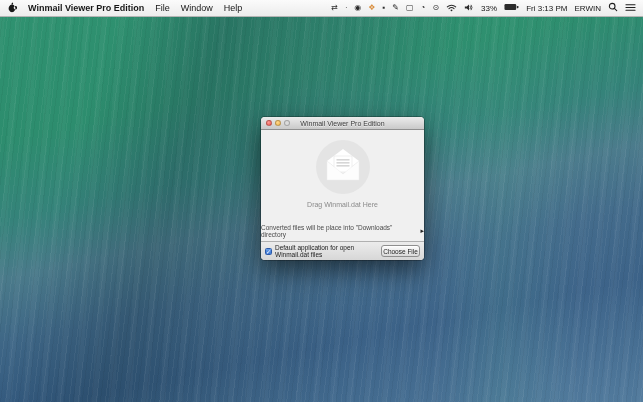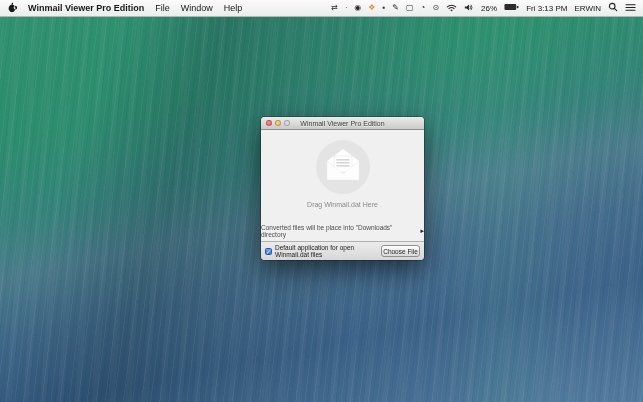--- a/index.html
+++ b/index.html
@@ -127,21 +127,21 @@
         <circle cx="6" cy="7.6" r="1" fill="#2b2b2b" stroke="none"></circle>
       </svg>
     </span>
     <span class="micon">
       <svg width="10" height="9" viewBox="0 0 12 9">
         <polygon points="1,3.2 3.4,3.2 6,1 6,8 3.4,5.8 1,5.8" fill="#2b2b2b"></polygon>
         <path d="M7.4,2.9 A3,3 0 0 1 7.4,6.1" fill="none" stroke="#2b2b2b" stroke-width="1" stroke-linecap="round"></path>
         <path d="M8.7,1.7 A4.8,4.8 0 0 1 8.7,7.3" fill="none" stroke="#2b2b2b" stroke-width="1" stroke-linecap="round"></path>
       </svg>
     </span>
-    <span>26%</span>
+    <span>33%</span>
     <span class="micon">
       <svg width="15" height="8" viewBox="0 0 16 8">
         <rect x="0.5" y="0.8" width="12.5" height="6.4" rx="1.2" fill="#2b2b2b"></rect>
         <rect x="13.6" y="2.8" width="1.8" height="2.4" rx="0.6" fill="#2b2b2b"></rect>
       </svg>
     </span>
     <span>Fri 3:13 PM</span>
     <span>ERWIN</span>
     <span class="micon">
       <svg width="10" height="10" viewBox="0 0 11 11" fill="none" stroke="#1e1e1e" stroke-width="1.2" stroke-linecap="round">

